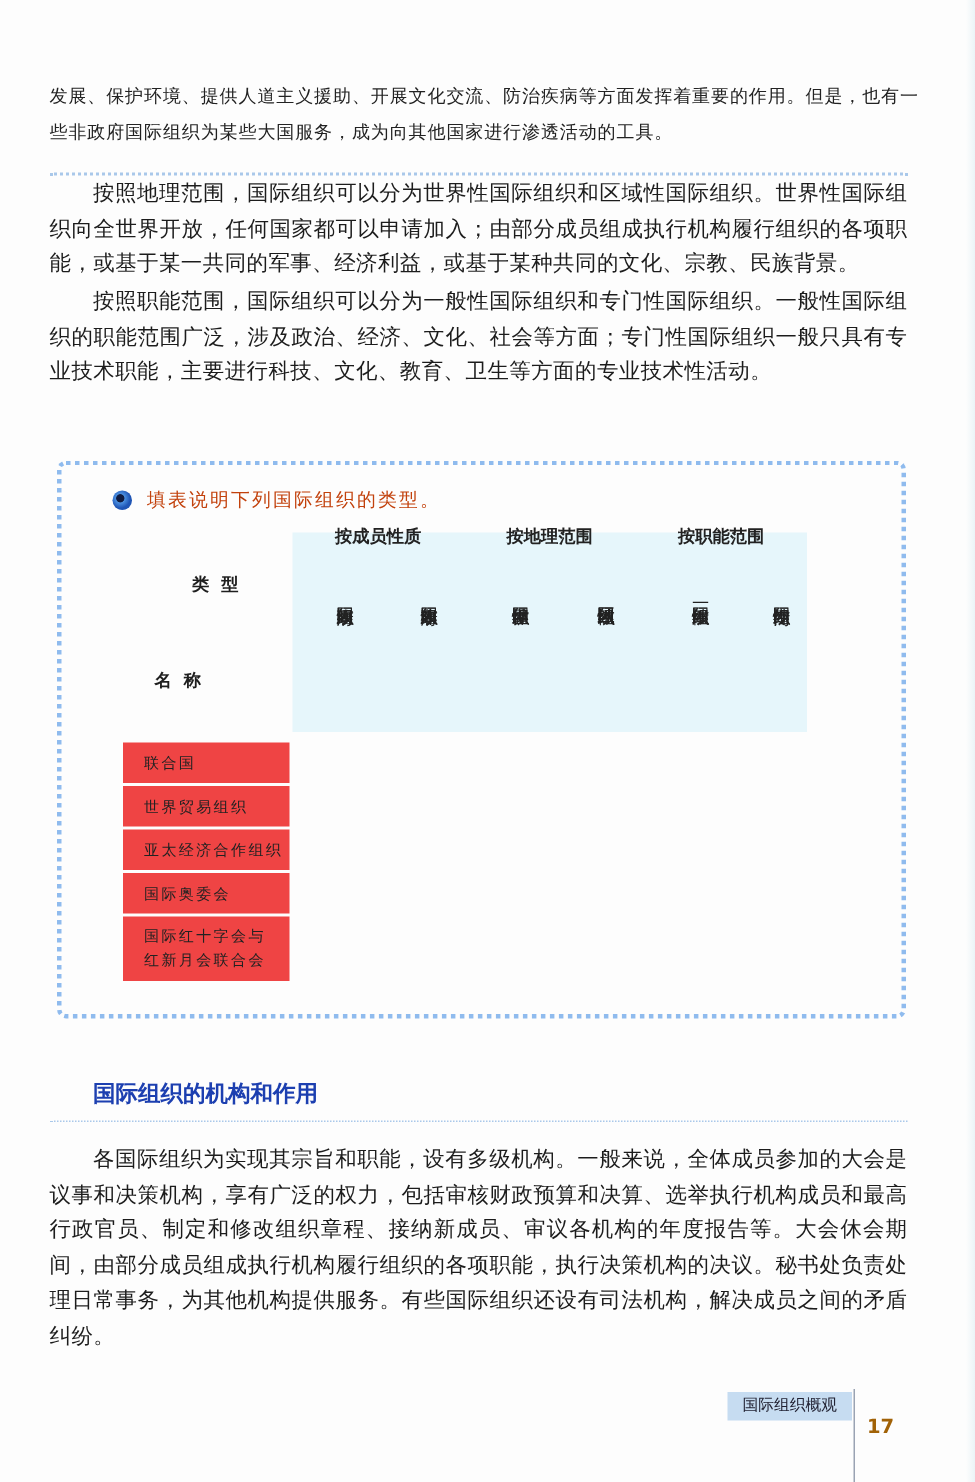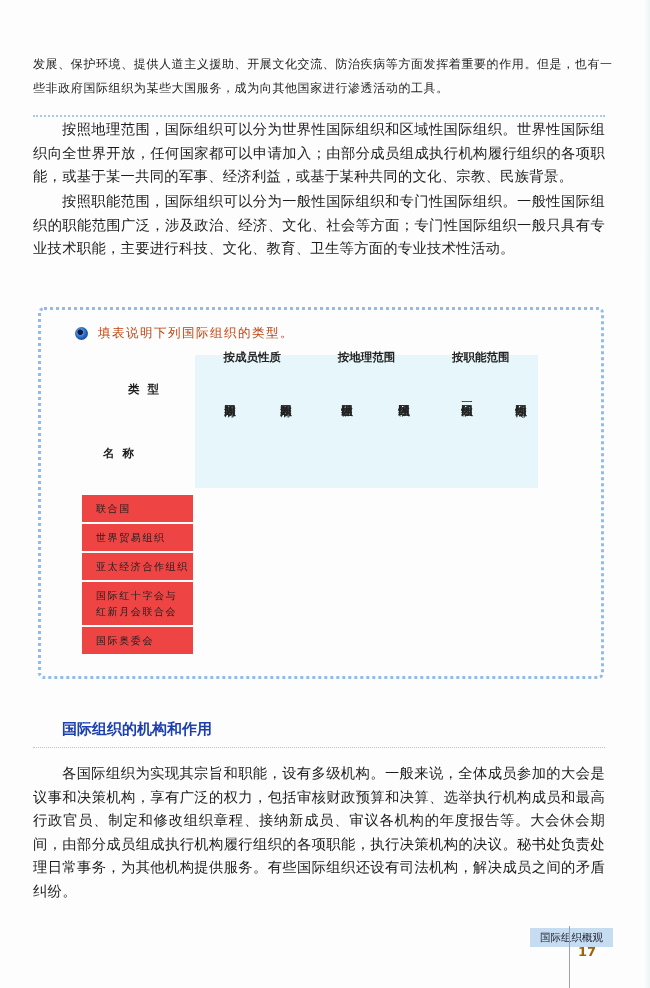--- a/index.html
+++ b/index.html
@@ -86,21 +86,21 @@
   .section-heading {
     left: 62px; top: 720px;
     font-family: "DejaVu Sans", "Liberation Sans", sans-serif;
     font-weight: bold; font-size: 15px; color: #1c3fb0;
   }
 
   .footer-tag {
     left: 485px; top: 928px; width: 83px; height: 19px;
     background: #c6dcf1;
     font-family: "DejaVu Sans", "Liberation Sans", sans-serif;
-    font-size: 10.5px; line-height: 19px; text-align: center; color: #223; margin-left: 45px;
+    font-size: 10.5px; line-height: 19px; text-align: center; color: #223;
   }
   .footer-rule {
     left: 569px; top: 926px; width: 1px; height: 62px; background: #9aa3b3;
   }
   .page-number {
     left: 578px; top: 928px;
     font-family: "DejaVu Sans", "Liberation Sans", sans-serif;
     font-size: 13px; font-weight: bold; color: #a16207; margin-top: 16px;
   }
   .edge-shade {
@@ -143,26 +143,26 @@
 <div class="abs name-rows">
   <div class="name-row" style="height:27px;">
     <span>联合国</span>
   </div>
   <div class="name-row" style="height:27px;">
     <span>世界贸易组织</span>
   </div>
   <div class="name-row" style="height:27px;">
     <span>亚太经济合作组织</span>
   </div>
+  <div class="name-row" style="height:27px;">
+    <span>国际奥委会</span>
+  </div>
   <div class="name-row" style="height:43px; flex-direction:column; align-items:flex-start; justify-content:center; line-height:16px;">
     <span>国际红十字会与</span>
     <span>红新月会联合会</span>
-  </div>
-  <div class="name-row" style="height:27px;">
-    <span>国际奥委会</span>
   </div>
 </div>
 
 <div class="abs section-heading">国际组织的机构和作用</div>
 <div class="abs dots-sep" style="top:747px; border-top-width:1.5px;"></div>
 <p class="abs body-para" style="top:762px; margin:0;">各国际组织为实现其宗旨和职能，设有多级机构。一般来说，全体成员参加的大会是议事和决策机构，享有广泛的权力，包括审核财政预算和决算、选举执行机构成员和最高行政官员、制定和修改组织章程、接纳新成员、审议各机构的年度报告等。大会休会期间，由部分成员组成执行机构履行组织的各项职能，执行决策机构的决议。秘书处负责处理日常事务，为其他机构提供服务。有些国际组织还设有司法机构，解决成员之间的矛盾纠纷。</p>
 
 <div class="abs footer-tag">国际组织概观</div>
 <div class="abs footer-rule"></div>
 <div class="abs page-number">17</div>

